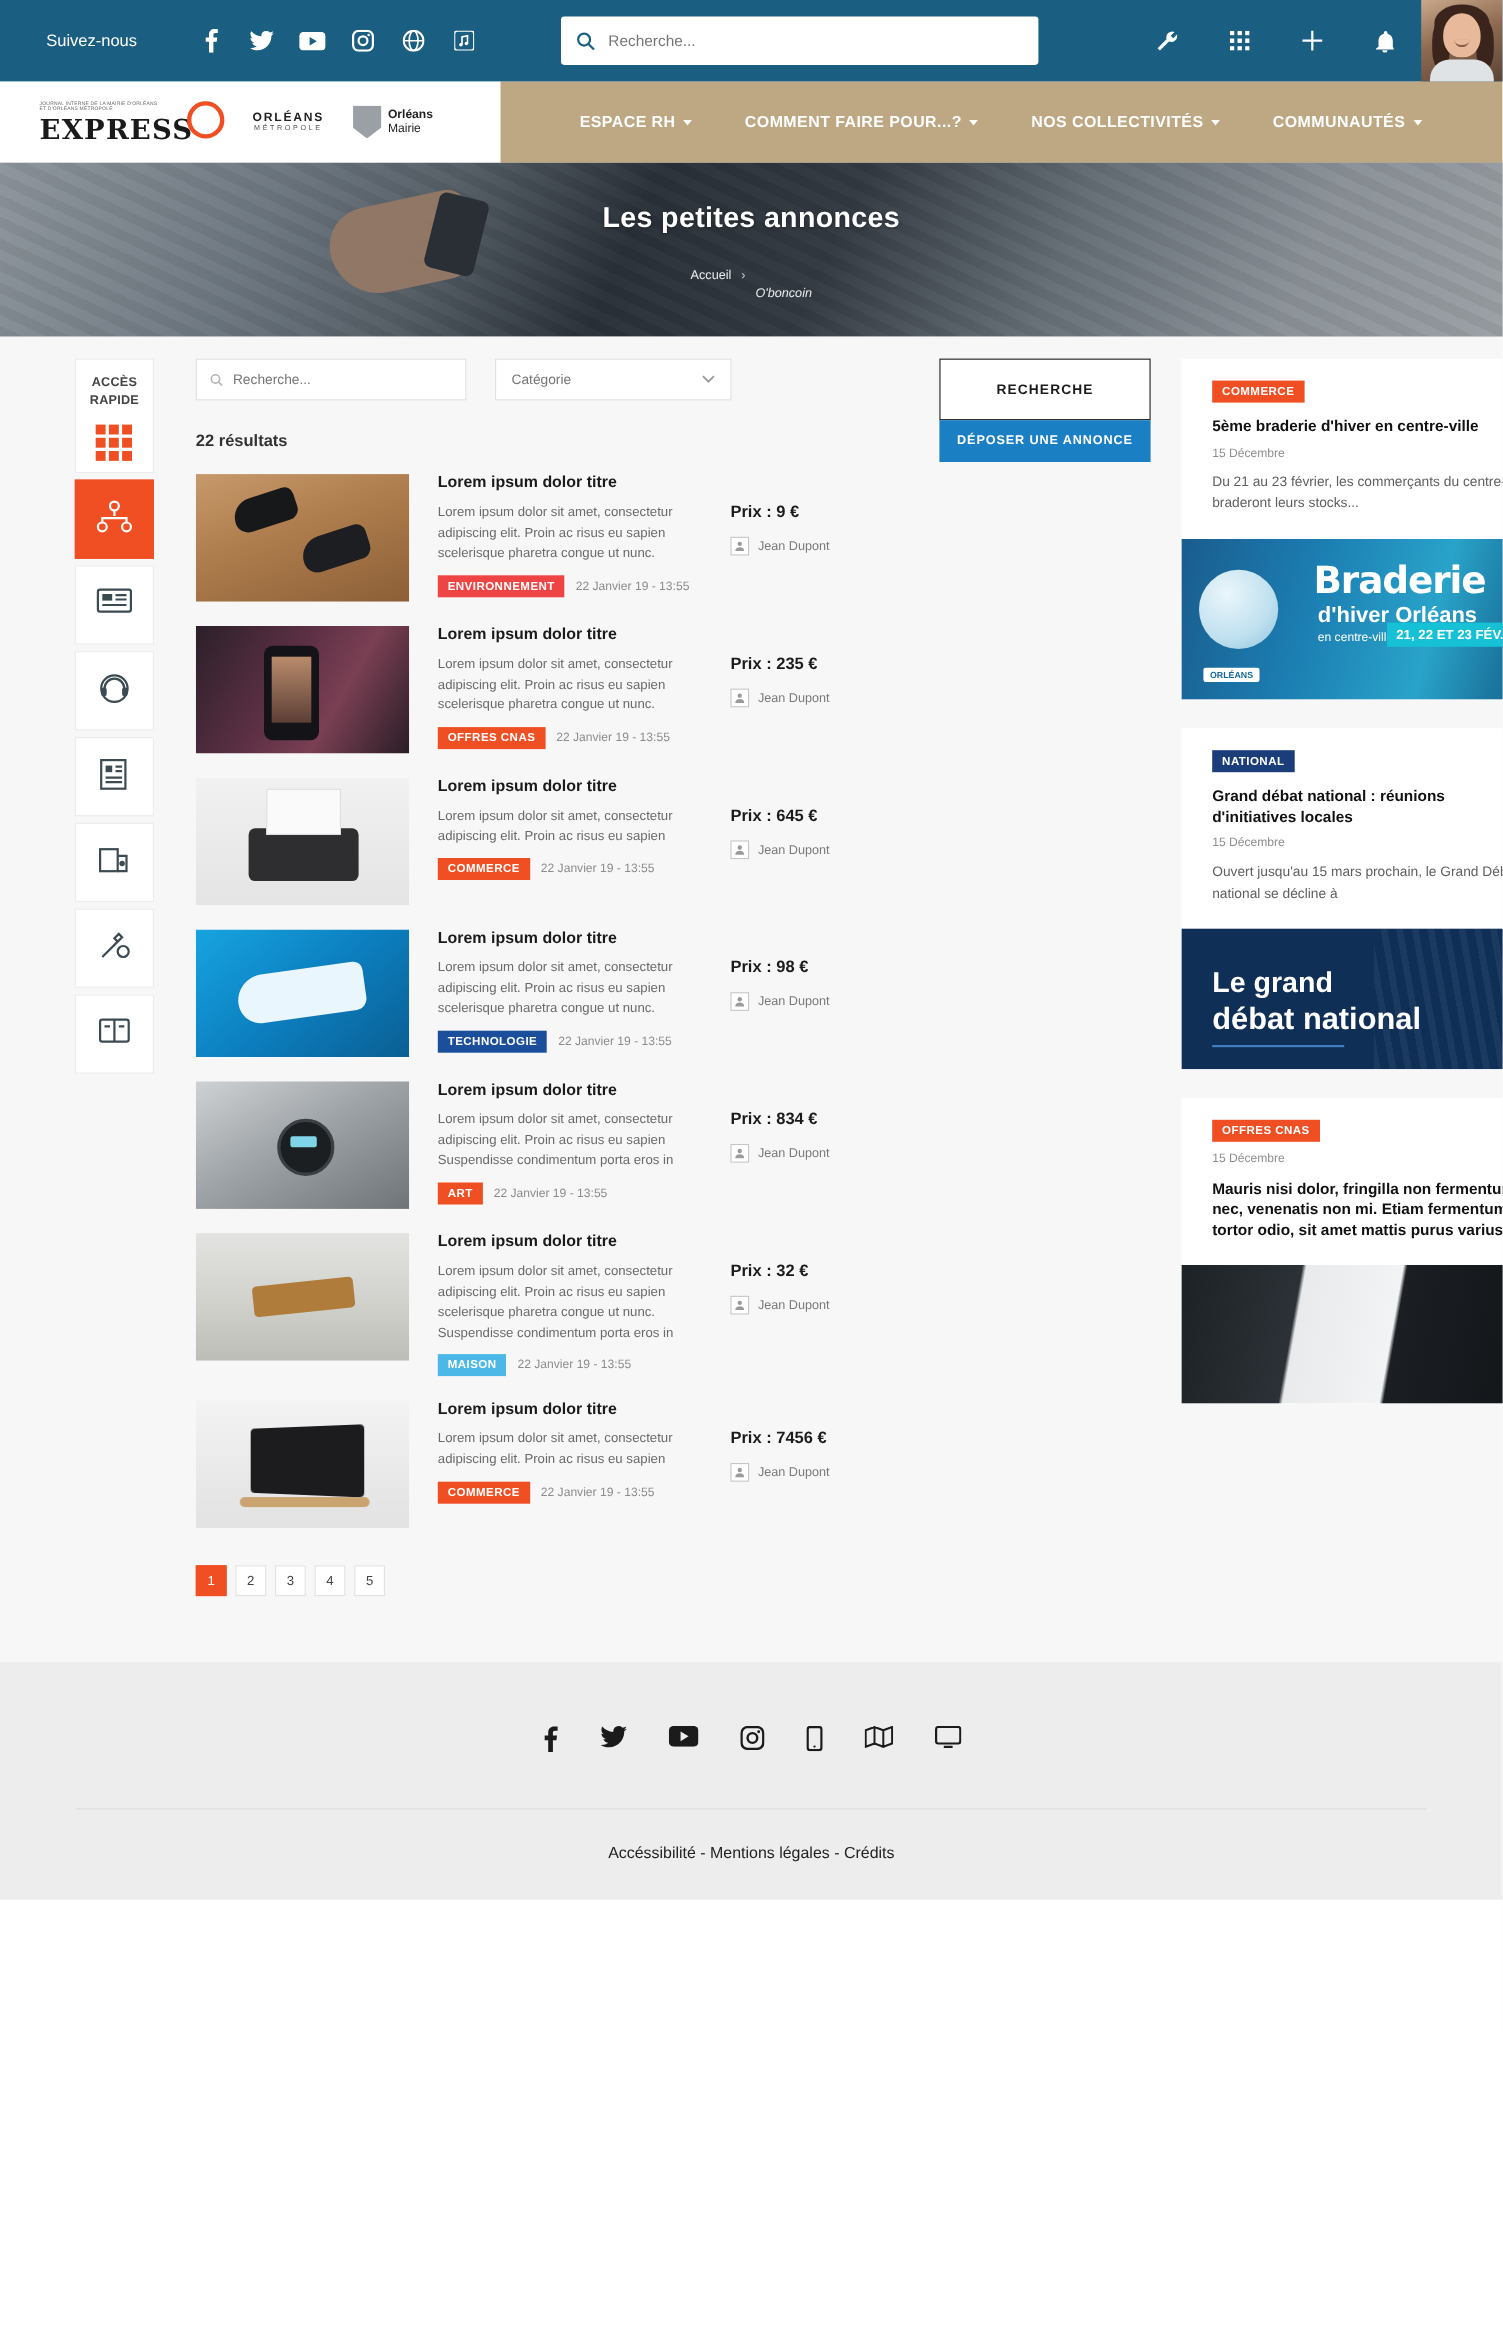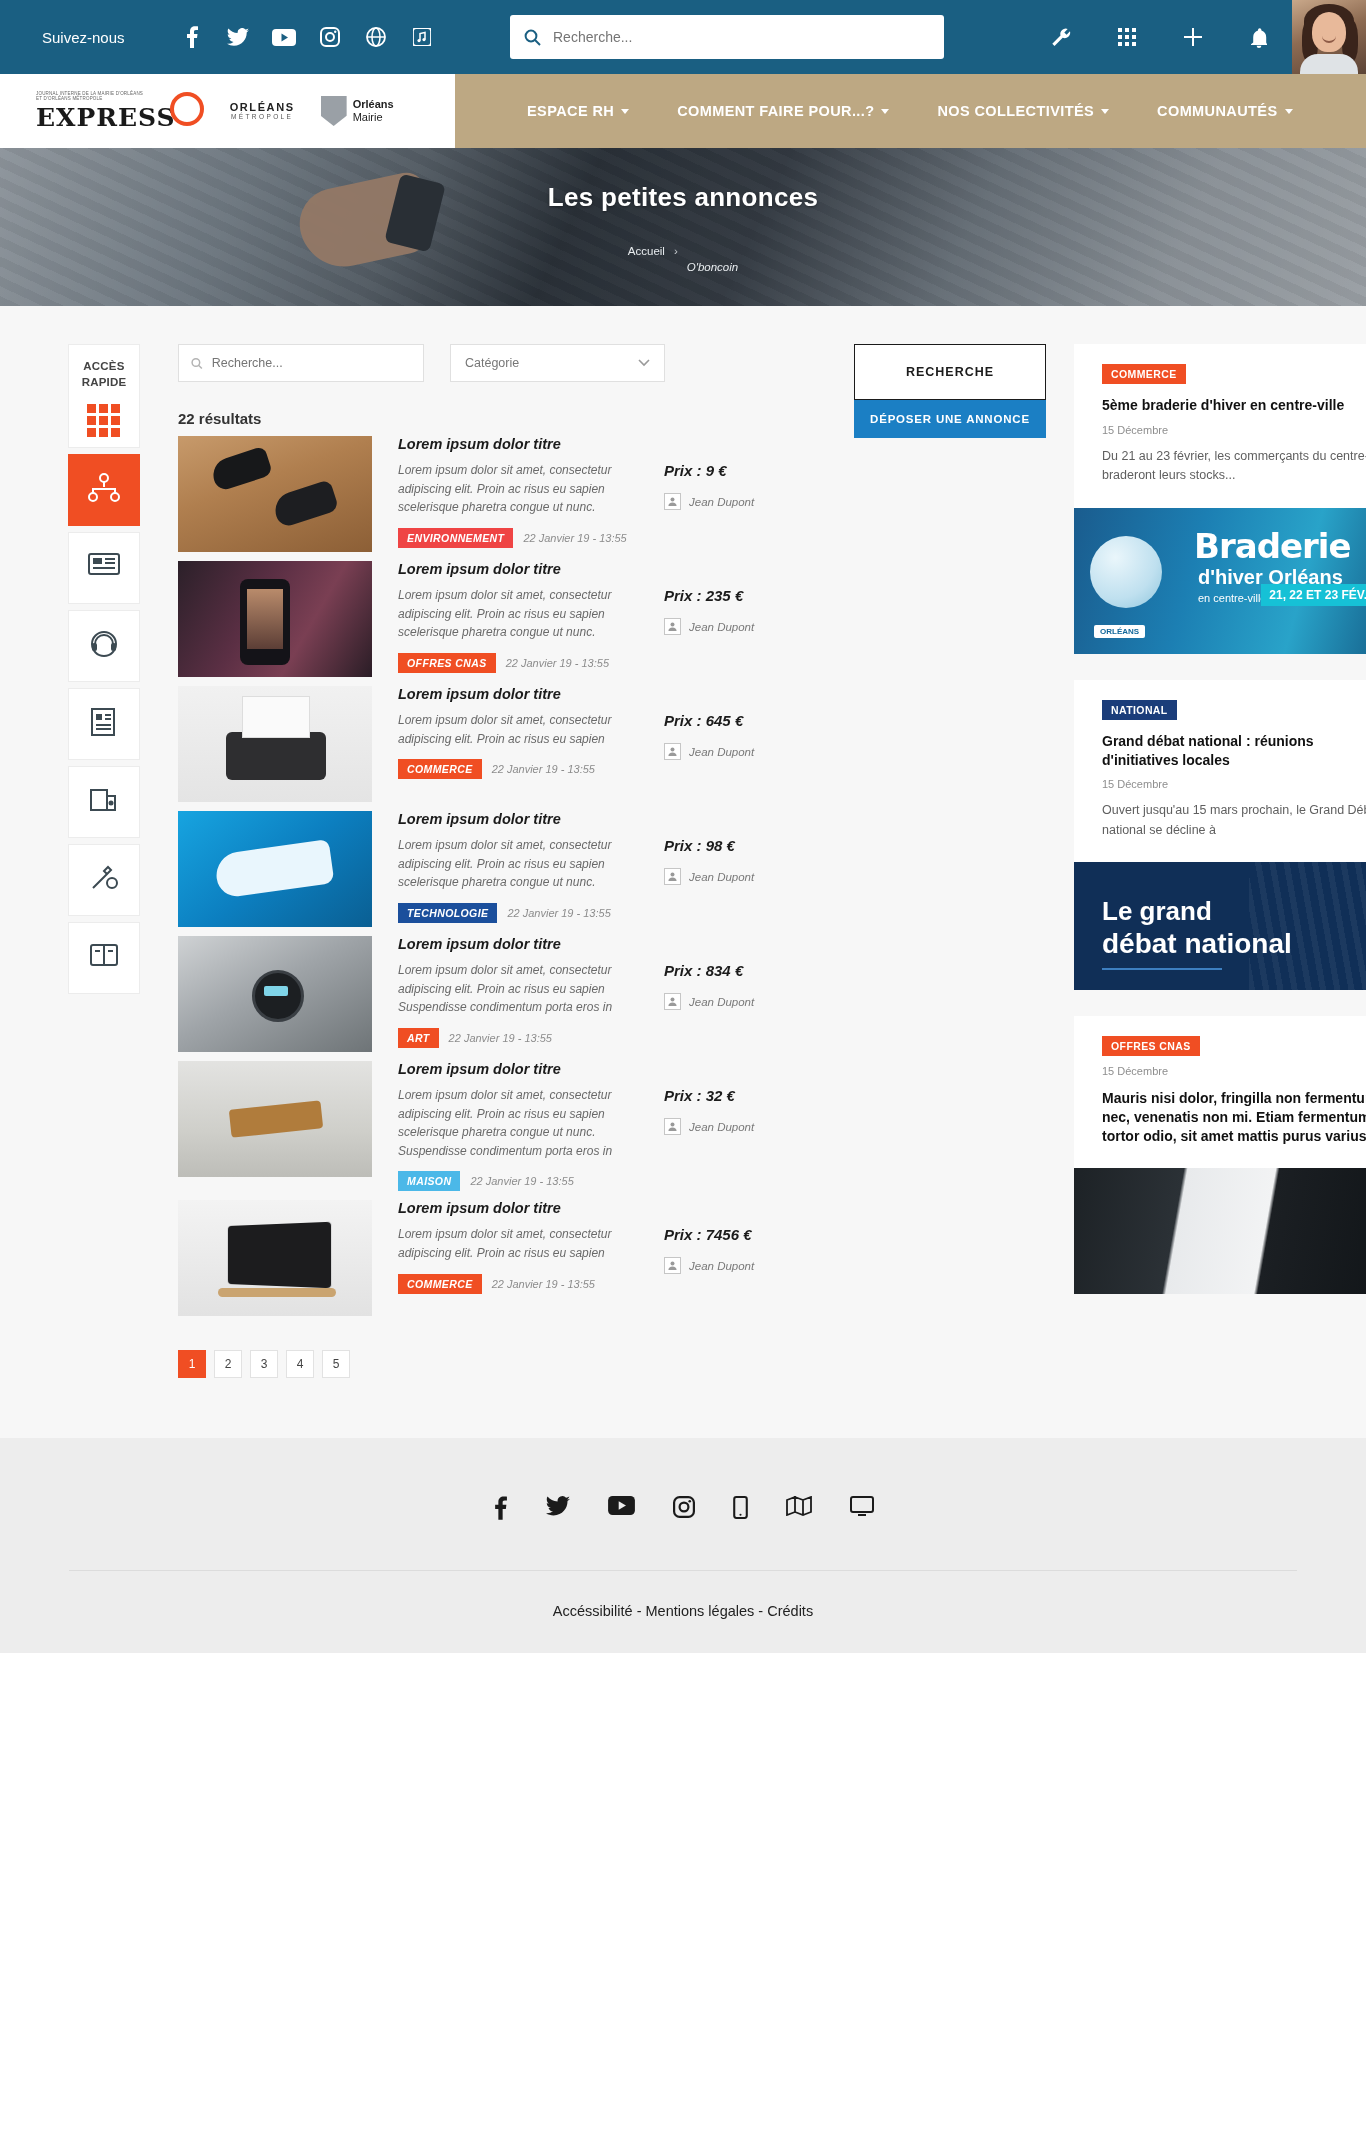--- a/index.html
+++ b/index.html
@@ -199,21 +199,21 @@
   .breadcrumb {
     margin-top: 16px; color: #e8ecef; font-size: 11.5px;
     display: flex; align-items: center; gap: 9px;
   }
   .breadcrumb .sep { opacity: .8; }
   .breadcrumb .cur { font-style: italic; margin-top: 32px; }
 
   
   .page {
     background: #f7f7f7;
-    padding: 38px 0 60px 0;
+    padding: 20px 0 60px 0;
     min-height: 1000px;
     position: relative;
   }
   .wrap { width: 1230px; margin: 0 auto; display: flex; gap: 0; position: relative;}
 
   
   .rail { width: 76px; flex: 0 0 76px; }
   .rail-card {
     background: #fff; width: 72px; padding: 14px 0 10px 0;
     text-align: center; border: 1px solid #ececec;
@@ -245,21 +245,21 @@
     font-family: "Liberation Sans", sans-serif;
   }
   .f-select {
     width: 215px; height: 38px; background: #fff; border: 1px solid #e0e0e0;
     display: flex; align-items: center; justify-content: space-between;
     padding: 0 14px; font-size: 12.5px; color: #777; cursor: pointer;
   }
   .results-count { margin-top: 28px; font-size: 15px; color: #333; font-weight: bold; }
 
   .ad {
-    display: flex; margin-top: 9px; align-items: flex-start; gap: 0; font-style: italic;
+    display: flex; margin-top: 22px; align-items: flex-start; gap: 0;
   }
   .ad-thumb { width: 194px; height: 116px; flex: 0 0 194px; overflow: hidden; position: relative; }
   .ad-body { flex: 1; padding-left: 26px; padding-right: 10px; position: relative; }
   .ad-title { font-size: 14.5px; font-weight: bold; color: #1b1b1b; }
   .ad-desc { margin-top: 9px; font-size: 12px; line-height: 1.55; color: #6a6a6a; max-width: 252px; }
   .ad-meta { margin-top: 11px; display: flex; align-items: center; gap: 10px; }
   .tag {
     display: inline-block; padding: 4px 9px; color: #fff;
     font-size: 10.5px; font-weight: bold; letter-spacing: .4px;
   }

